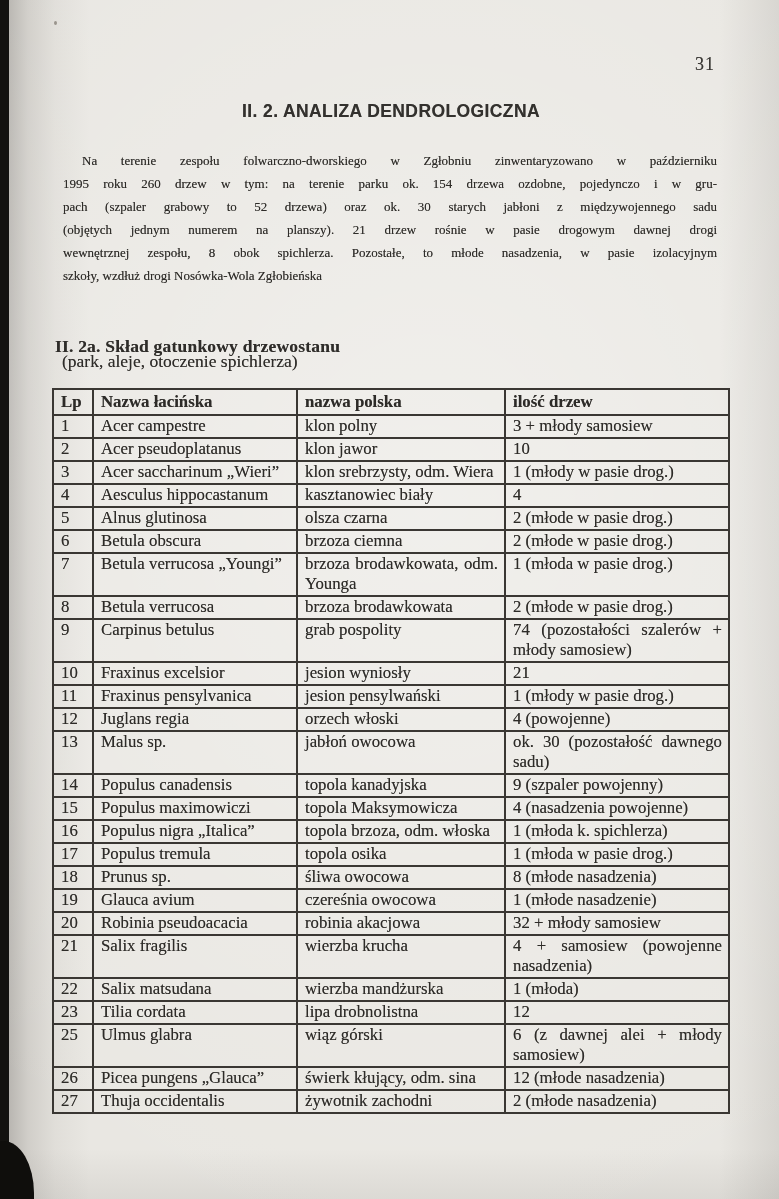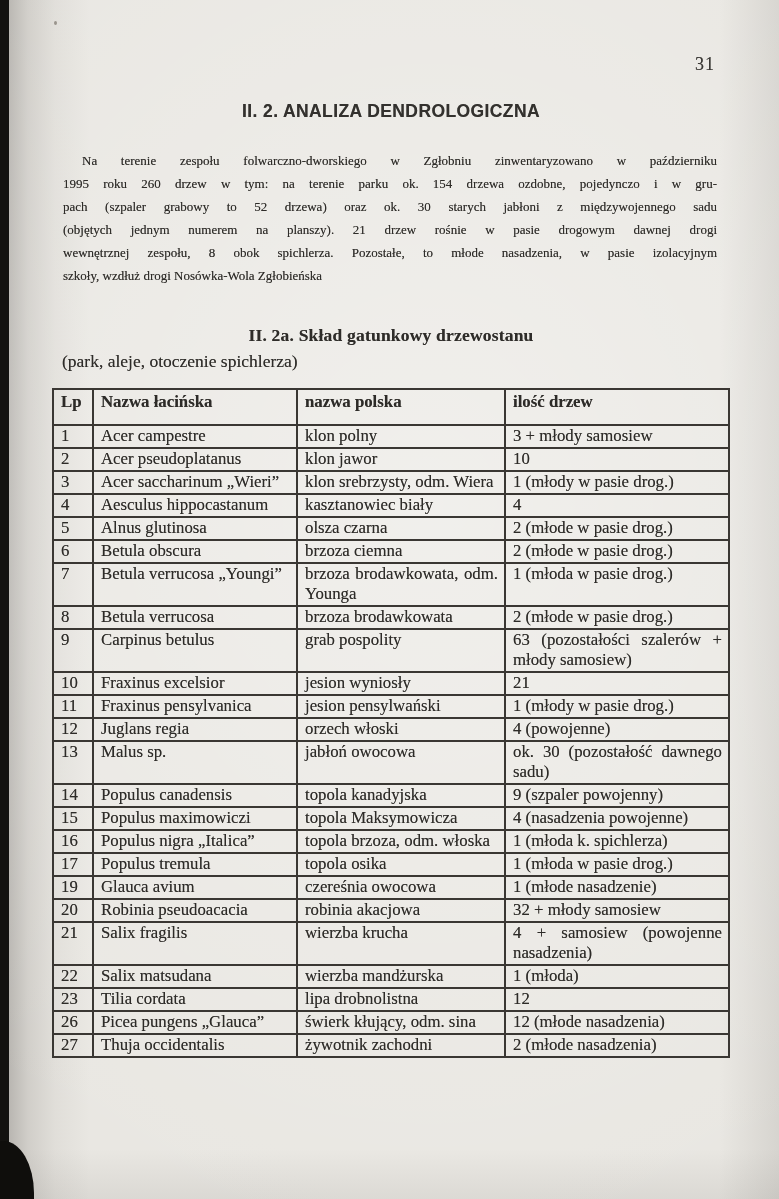--- a/index.html
+++ b/index.html
@@ -25,37 +25,37 @@
   .doc-title{
     position:absolute;top:101px;left:55px;width:672px;
     text-align:center;font-family:"Liberation Sans", sans-serif;
     font-weight:bold;font-size:17.5px;letter-spacing:0.4px;color:#33312e;
   }
   .intro{position:absolute;top:149px;left:63px;width:654px;font-size:13px;line-height:23px;color:#2e2c29;}
   .pline{text-align:justify;text-align-last:justify;white-space:normal;}
   .pline.first{text-indent:19px;}
   .pline.last{text-align-last:left;}
   .table-title{
-    position:absolute;top:325px;left:55px;width:672px;text-align:center;
+    position:absolute;top:336px;left:55px;width:672px;text-align:left;
     font-weight:bold;font-size:17.5px;color:#2e2c29;letter-spacing:0.2px;
   }
   .table-caption{position:absolute;top:351px;left:62px;font-size:17.5px;color:#2e2c29;}
   table.species{
     position:absolute;top:388px;left:52px;width:676px;
     border-collapse:collapse;font-size:16.8px;color:#2d2b28;
     table-layout:fixed;
   }
   table.species th, table.species td{
     border:2px solid #3a3733;
     padding:0 6px 1px 7px;
     vertical-align:top;
     line-height:20px;
     overflow:hidden;
   }
-  table.species thead tr{height:36px;}
+  table.species thead tr{height:26px;}
   table.species tbody tr{height:21px;}
   table.species th{text-align:left;font-weight:bold;padding-top:2px;}
   table.species td{text-align:justify;}
   table.species td.num{text-align:left;}
   .ink{text-shadow:0 0 0.45px rgba(45,43,40,0.55);}
 </style>
 </head>
 <body>
 
 <div class="scan">
@@ -140,21 +140,21 @@
         <tr>
           <td class="num">8</td>
           <td>Betula verrucosa</td>
           <td>brzoza brodawkowata</td>
           <td>2 (młode w pasie drog.)</td>
         </tr>
         <tr>
           <td class="num">9</td>
           <td>Carpinus betulus</td>
           <td>grab pospolity</td>
-          <td>63 (pozostałości szalerów + młody samosiew)</td>
+          <td>74 (pozostałości szalerów + młody samosiew)</td>
         </tr>
         <tr>
           <td class="num">10</td>
           <td>Fraxinus excelsior</td>
           <td>jesion wyniosły</td>
           <td>21</td>
         </tr>
         <tr>
           <td class="num">11</td>
           <td>Fraxinus pensylvanica</td>
@@ -191,20 +191,26 @@
           <td>topola brzoza, odm. włoska</td>
           <td>1 (młoda k. spichlerza)</td>
         </tr>
         <tr>
           <td class="num">17</td>
           <td>Populus tremula</td>
           <td>topola osika</td>
           <td>1 (młoda w pasie drog.)</td>
         </tr>
         <tr>
+          <td class="num">18</td>
+          <td>Prunus sp.</td>
+          <td>śliwa owocowa</td>
+          <td>8 (młode nasadzenia)</td>
+        </tr>
+        <tr>
           <td class="num">19</td>
           <td>Glauca avium</td>
           <td>czereśnia owocowa</td>
           <td>1 (młode nasadzenie)</td>
         </tr>
         <tr>
           <td class="num">20</td>
           <td>Robinia pseudoacacia</td>
           <td>robinia akacjowa</td>
           <td>32 + młody samosiew</td>
@@ -221,20 +227,26 @@
           <td>wierzba mandżurska</td>
           <td>1 (młoda)</td>
         </tr>
         <tr>
           <td class="num">23</td>
           <td>Tilia cordata</td>
           <td>lipa drobnolistna</td>
           <td>12</td>
         </tr>
         <tr>
+          <td class="num">25</td>
+          <td>Ulmus glabra</td>
+          <td>wiąz górski</td>
+          <td>6 (z dawnej alei + młody samosiew)</td>
+        </tr>
+        <tr>
           <td class="num">26</td>
           <td>Picea pungens „Glauca”</td>
           <td>świerk kłujący, odm. sina</td>
           <td>12 (młode nasadzenia)</td>
         </tr>
         <tr>
           <td class="num">27</td>
           <td>Thuja occidentalis</td>
           <td>żywotnik zachodni</td>
           <td>2 (młode nasadzenia)</td>

